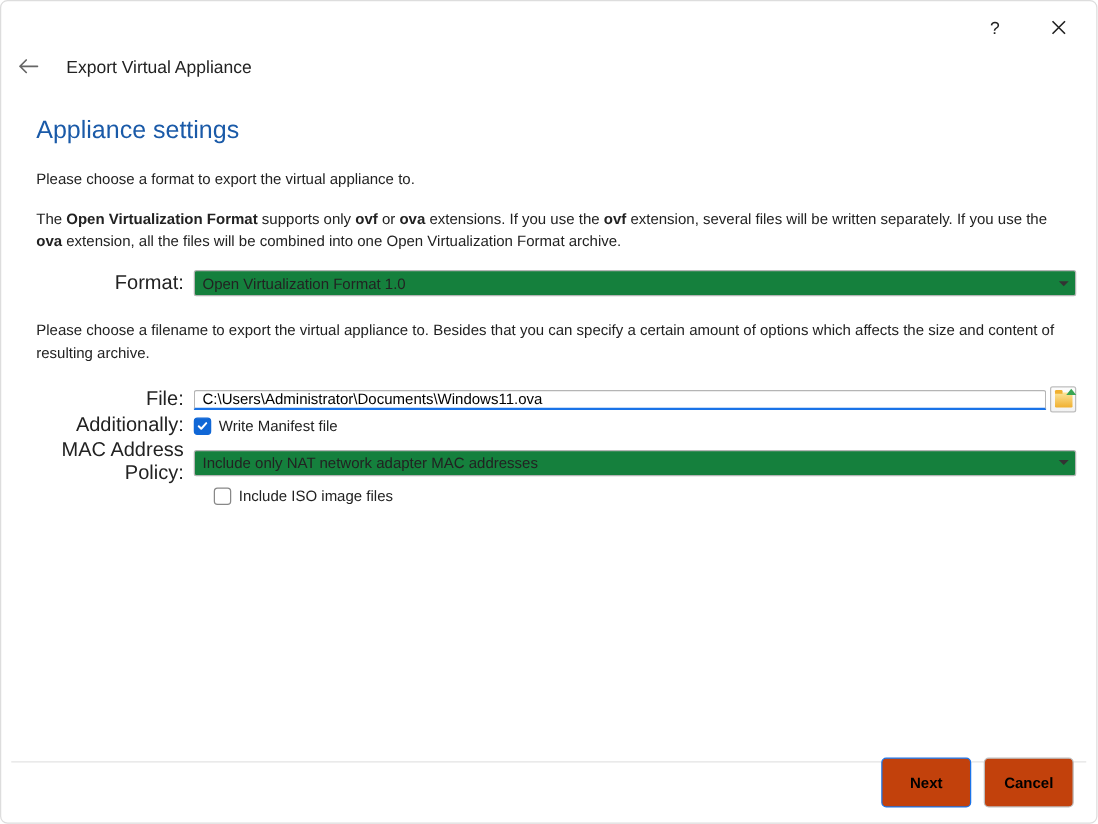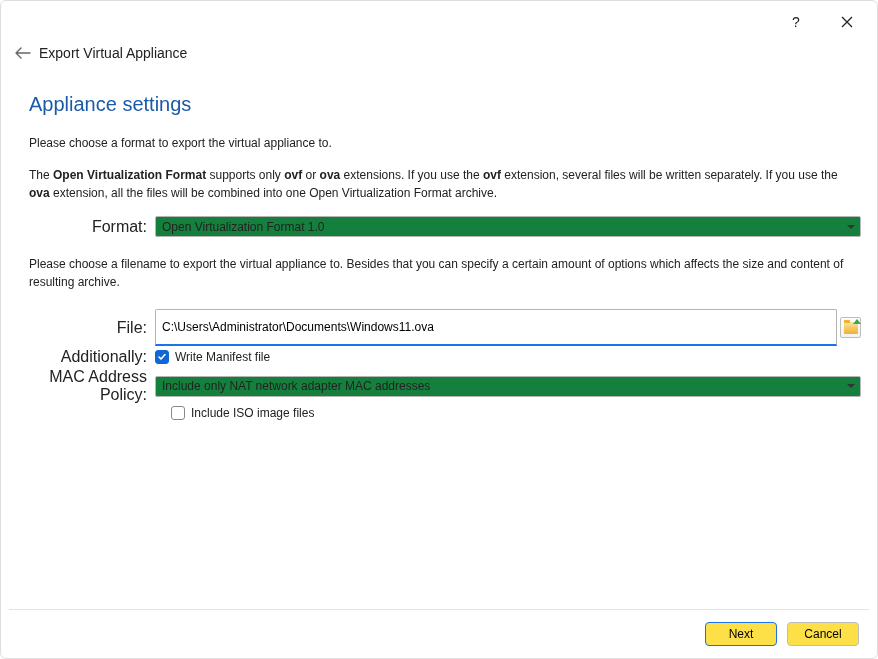--- a/index.html
+++ b/index.html
@@ -26,21 +26,21 @@
     gap: 34px;
     padding-right: 22px;
   }
   .titlebar .ico { width:16px; height:16px; display:flex; align-items:center; justify-content:center; color:#222; }
   .header {
     position: absolute;
     top: 44px;
     left: 14px;
     display: flex;
     align-items: flex-end;
-    gap: 8px;
+    gap: 22px;
   }
   .back-arrow { width:16px; height:16px; display:flex; align-items:center; justify-content:center; color:#555;}
   .header-title { font-size: 14px; }
   .content {
     position: absolute;
     top: 80px;
     left: 28px;
     right: 16px;
   }
   .section-title {
@@ -79,21 +79,21 @@
     width:0;height:0;
     border-left:4px solid transparent;
     border-right:4px solid transparent;
     border-top:4px solid #333;
   }
   .text-input {
     flex: 1;
     border: 1px solid #b5b5b5;
     border-bottom: 2px solid #1a73e8;
     border-radius: 2px 2px 0 0;
-    height: 37px;
+    height: 16px;
     padding: 0 6px;
     font-family: inherit;
     font-size: 12px;
     outline: none;
   }
   .browse-btn {
     width: 21px;
     height: 21px;
     margin-left: 3px;
     border: 1px solid #bdbdbd;
@@ -148,27 +148,28 @@
   .checkbox.checked svg{ stroke:#fff; }
   .footer {
     position:absolute;
     bottom:12px;
     right:18px;
     display:flex;
     gap:10px;
   }
   .btn {
     min-width:72px;
-    height:24px;
+    height:40px;
     border:1px solid #bdbdbd;
     border-radius:4px;
-    background:#fde047;
+    background:#c2410c;
     font-family:inherit;
     font-size:12px;
     cursor:pointer;
+    font-weight:bold;
   }
   .btn.primary {
     border:1px solid #1a73e8;
   }
   .divider {
     position:absolute;
     bottom:48px;
     left:8px; right:8px;
     height:1px;
     background:#e3e3e3;

